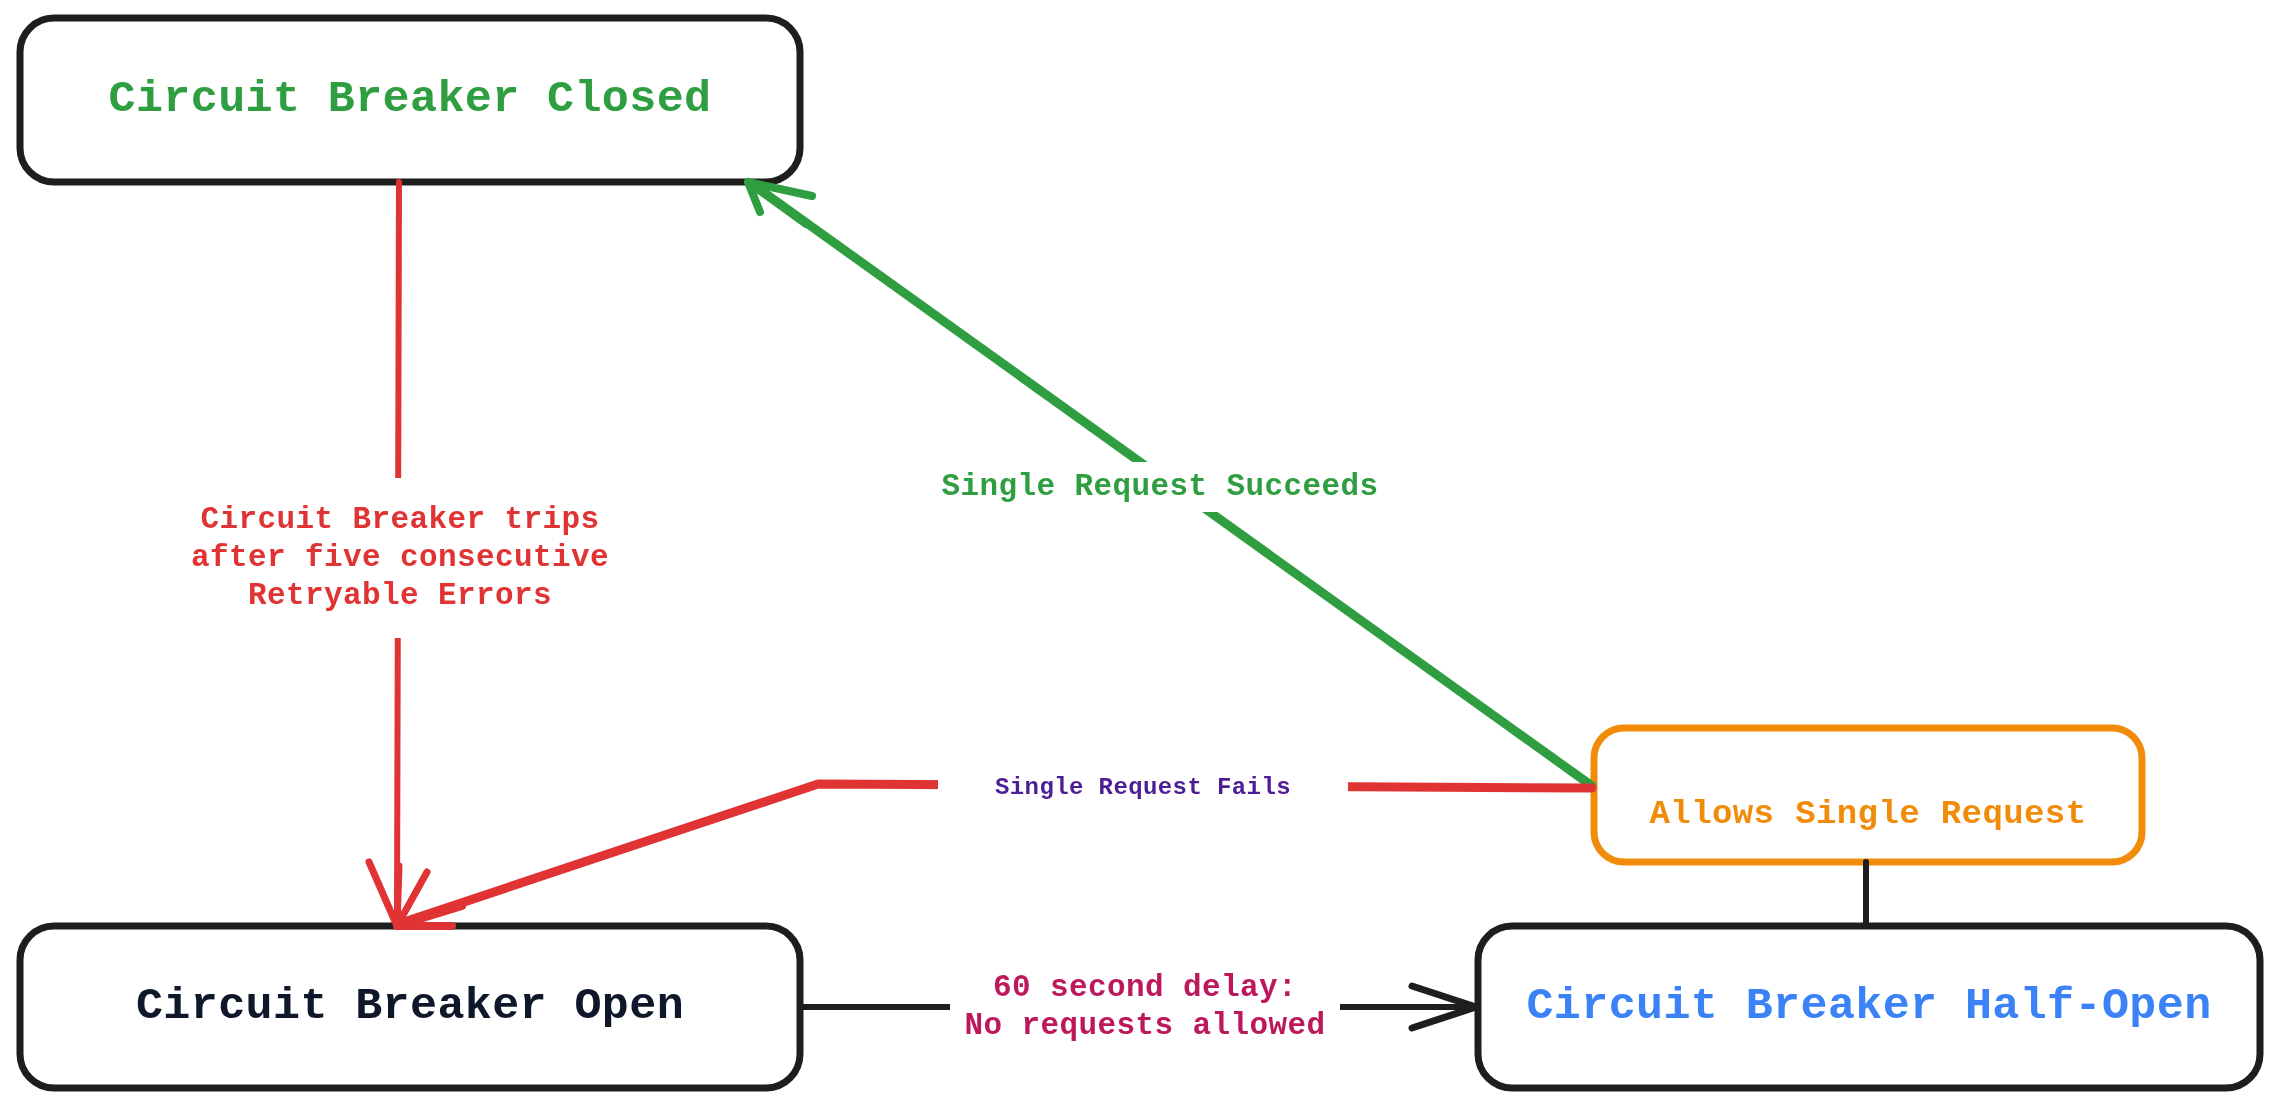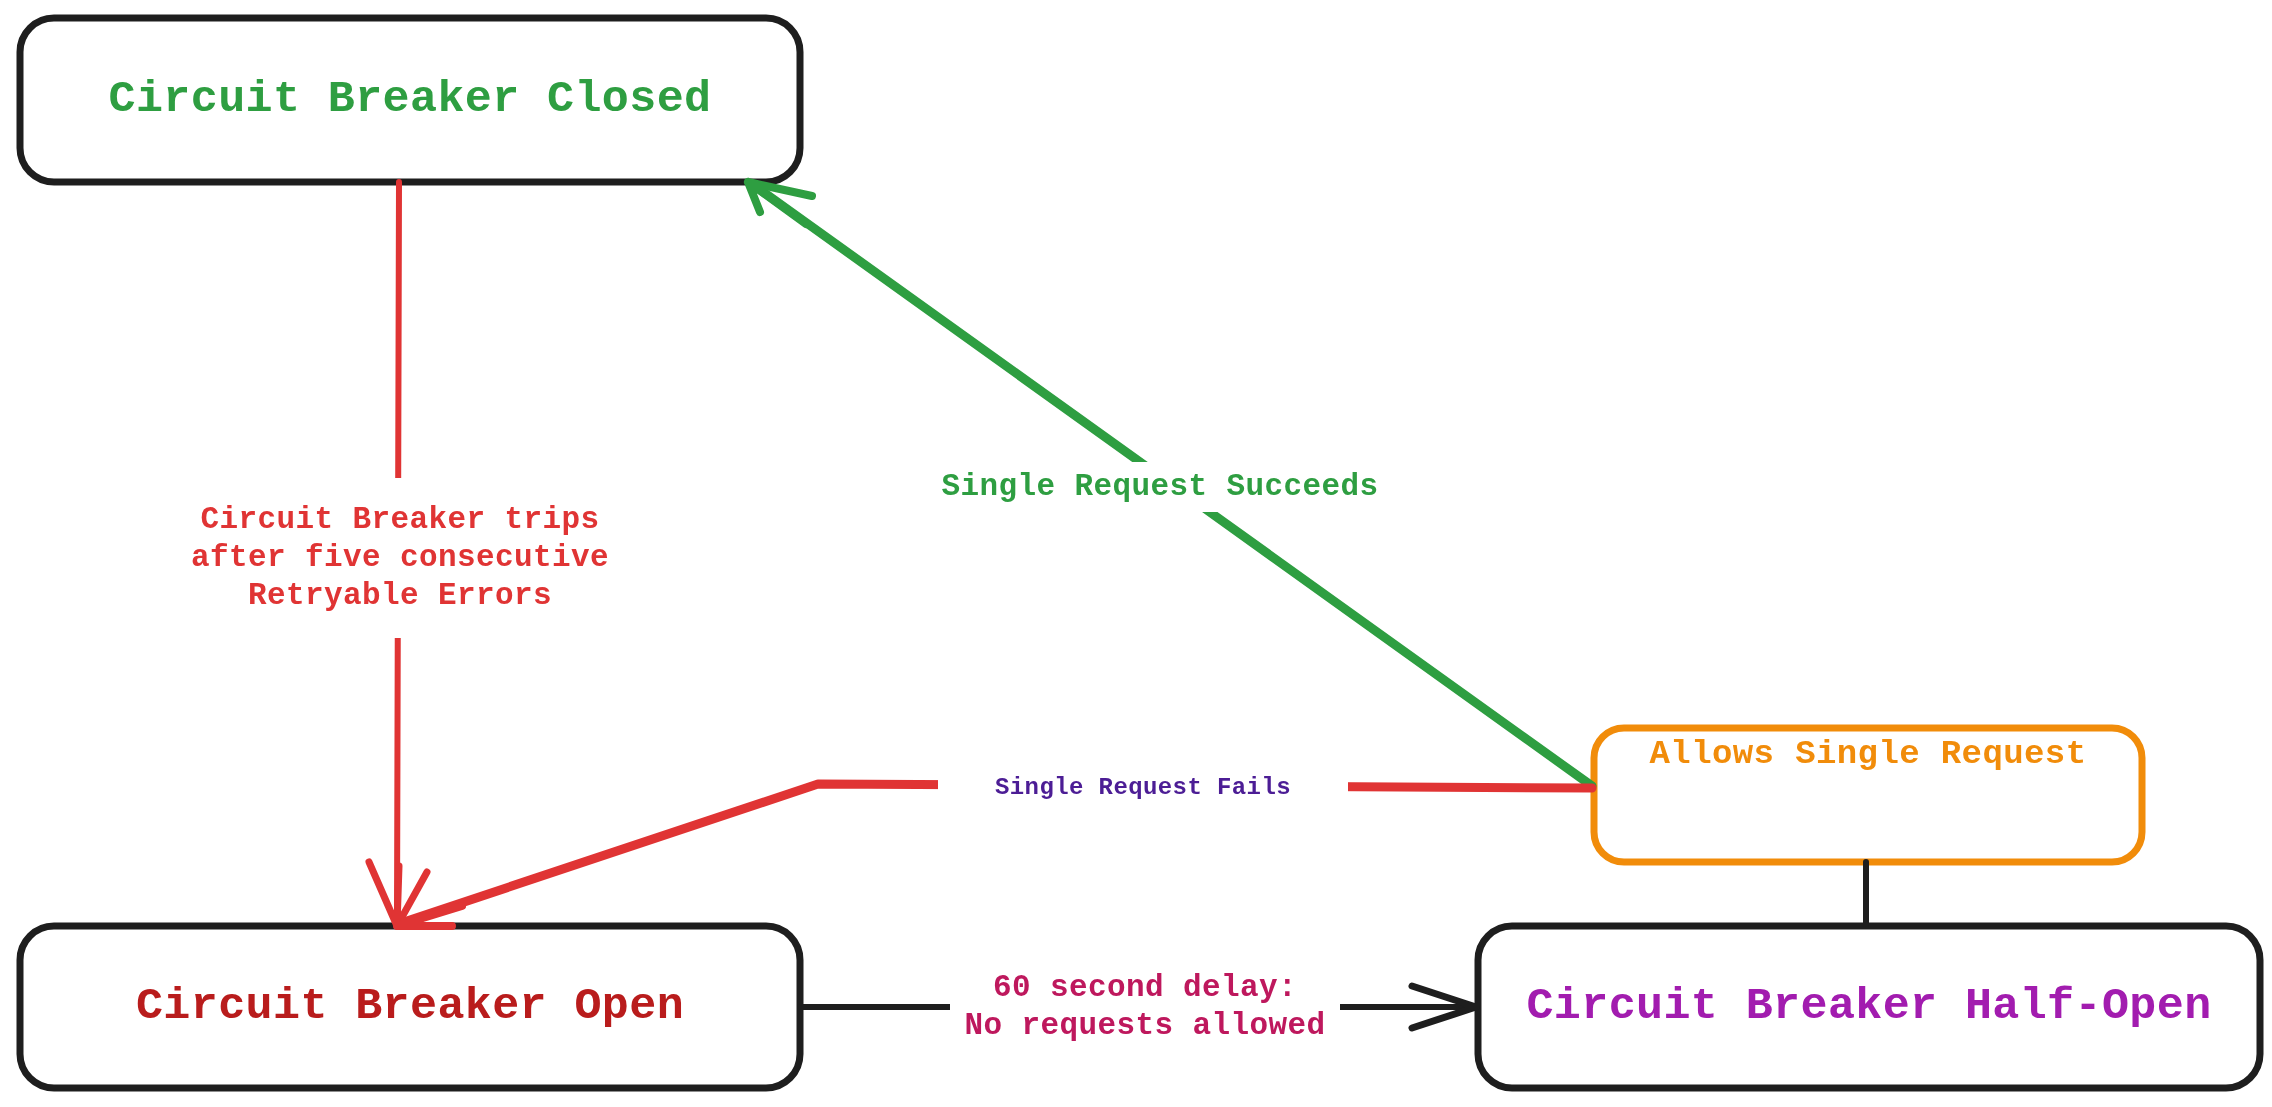--- a/index.html
+++ b/index.html
@@ -38,22 +38,22 @@
     align-items: center;
     justify-content: center;
   }
   .edge-label {
     display: flex;
     align-items: center;
     justify-content: center;
     background: #ffffff;
   }
   .n-closed   { color: #2e9e41; font-size: 45px; }
-  .n-open     { color: #b91c1c; font-size: 45px; }
-  .n-half     { color: #a21caf; font-size: 45px; }
+  .n-open     { color: #0f172a; font-size: 45px; }
+  .n-half     { color: #3b82f6; font-size: 45px; }
   .n-allows   { color: #f18c0a; font-size: 34px; }
   .l-trips    { color: #e03434; font-size: 31px; }
   .l-succeeds { color: #2e9e41; font-size: 31px; }
   .l-fails    { color: #4c1d95; font-size: 24px; }
   .l-delay    { color: #be185d; font-size: 31px; }
 </style>
 </head>
 <body>
 
 <div id="canvas">
@@ -93,21 +93,21 @@
     <g>
       <path d="M 1866 924 L 1866 862" fill="none" stroke="#1e1e1e" stroke-width="6" stroke-linecap="round"></path>
     </g>
 
   </svg>
 
   <div class="node-label n-closed" style="left:20px; top:18px; width:780px; height:164px;">Circuit Breaker Closed</div>
 
   <div class="node-label n-open" style="left:20px; top:926px; width:780px; height:162px;">Circuit Breaker Open</div>
 
-  <div class="node-label n-allows" style="left:1594px; top:688px; width:548px; height:134px;">Allows Single Request</div>
+  <div class="node-label n-allows" style="left:1594px; top:748px; width:548px; height:134px;">Allows Single Request</div>
 
   <div class="node-label n-half" style="left:1478px; top:926px; width:782px; height:162px;">Circuit Breaker Half-Open</div>
 
   <div class="edge-label l-succeeds" style="left:910px; top:462px; width:500px; height:50px;">Single Request Succeeds</div>
 
   <div class="edge-label l-trips" style="left:180px; top:478px; width:440px; height:160px;">Circuit Breaker trips
 after five consecutive
 Retryable Errors</div>
 
   <div class="edge-label l-fails" style="left:938px; top:763px; width:410px; height:50px;">Single Request Fails</div>

